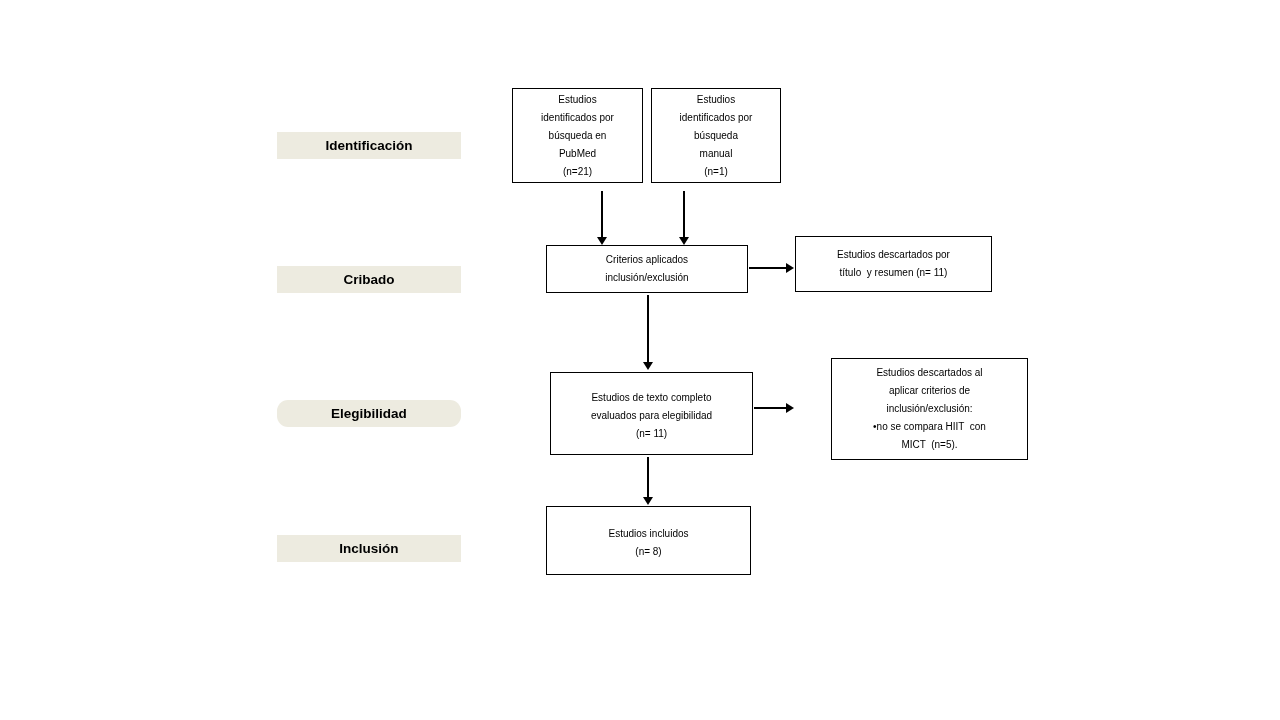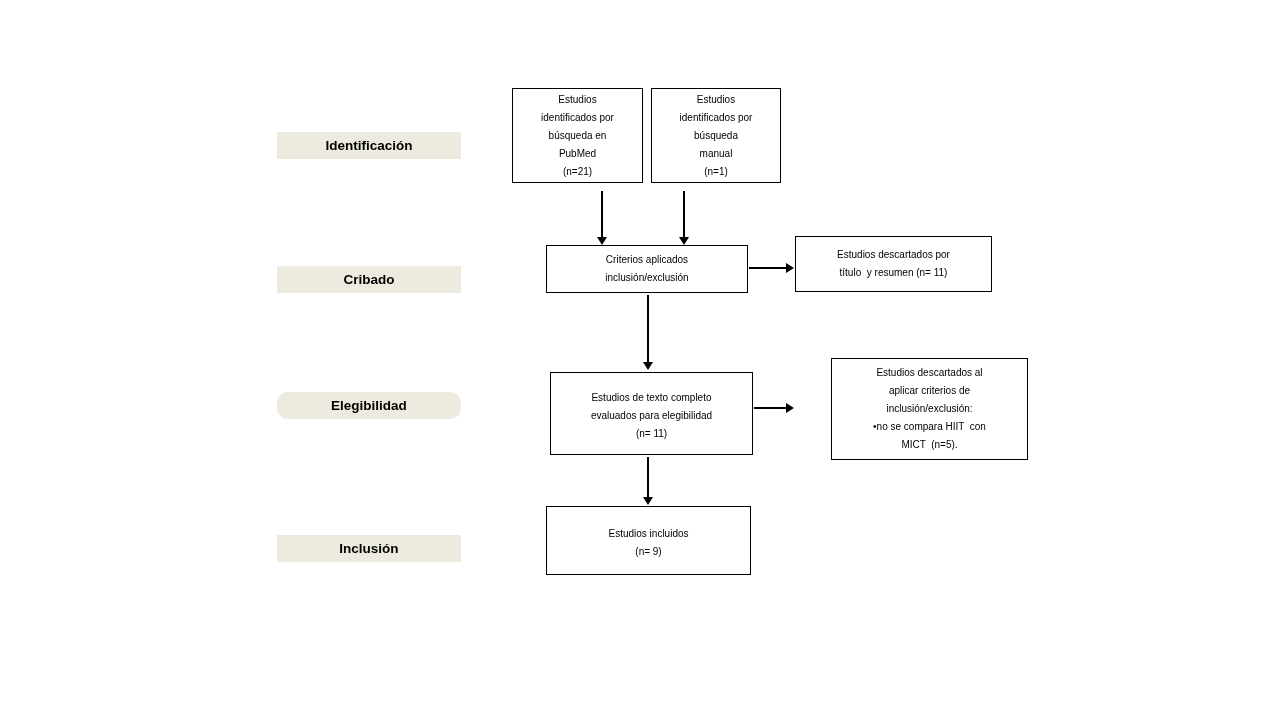--- a/index.html
+++ b/index.html
@@ -69,21 +69,21 @@
 <body>
 
 <div class="canvas">
 
   <div class="stage" style="top:132px;">
     <span>Identificación</span>
   </div>
   <div class="stage" style="top:250px;margin-top:16px;">
     <span>Cribado</span>
   </div>
-  <div class="stage" style="top:392px;border-radius:11px;">
+  <div class="stage" style="top:400px;border-radius:11px;">
     <span>Elegibilidad</span>
   </div>
   <div class="stage" style="top:495px;margin-top:40px;">
     <span>Inclusión</span>
   </div>
 
   <div class="fbox" style="left:512px; top:88px; width:131px; height:95px;">
     <div class="txt">Estudios
 identificados por
 búsqueda en
@@ -118,21 +118,21 @@
   <div class="fbox" style="left:795px; top:358px; width:197px; height:102px;margin-left:36px;">
     <div class="txt">Estudios descartados al
 aplicar criterios de
 inclusión/exclusión:
 •no se compara HIIT  con
 MICT  (n=5).</div>
   </div>
 
   <div class="fbox top-align" style="left:546px; top:506px; width:205px; height:69px;">
     <div class="txt">Estudios incluidos
-(n= 9)</div>
+(n= 8)</div>
   </div>
 
   <div class="varrow" style="left:596.5px; top:191px; height:54px;">
     <div class="line"></div>
     <div class="head"></div>
   </div>
 
   <div class="varrow" style="left:678.5px; top:191px; height:54px;">
     <div class="line"></div>
     <div class="head"></div>

